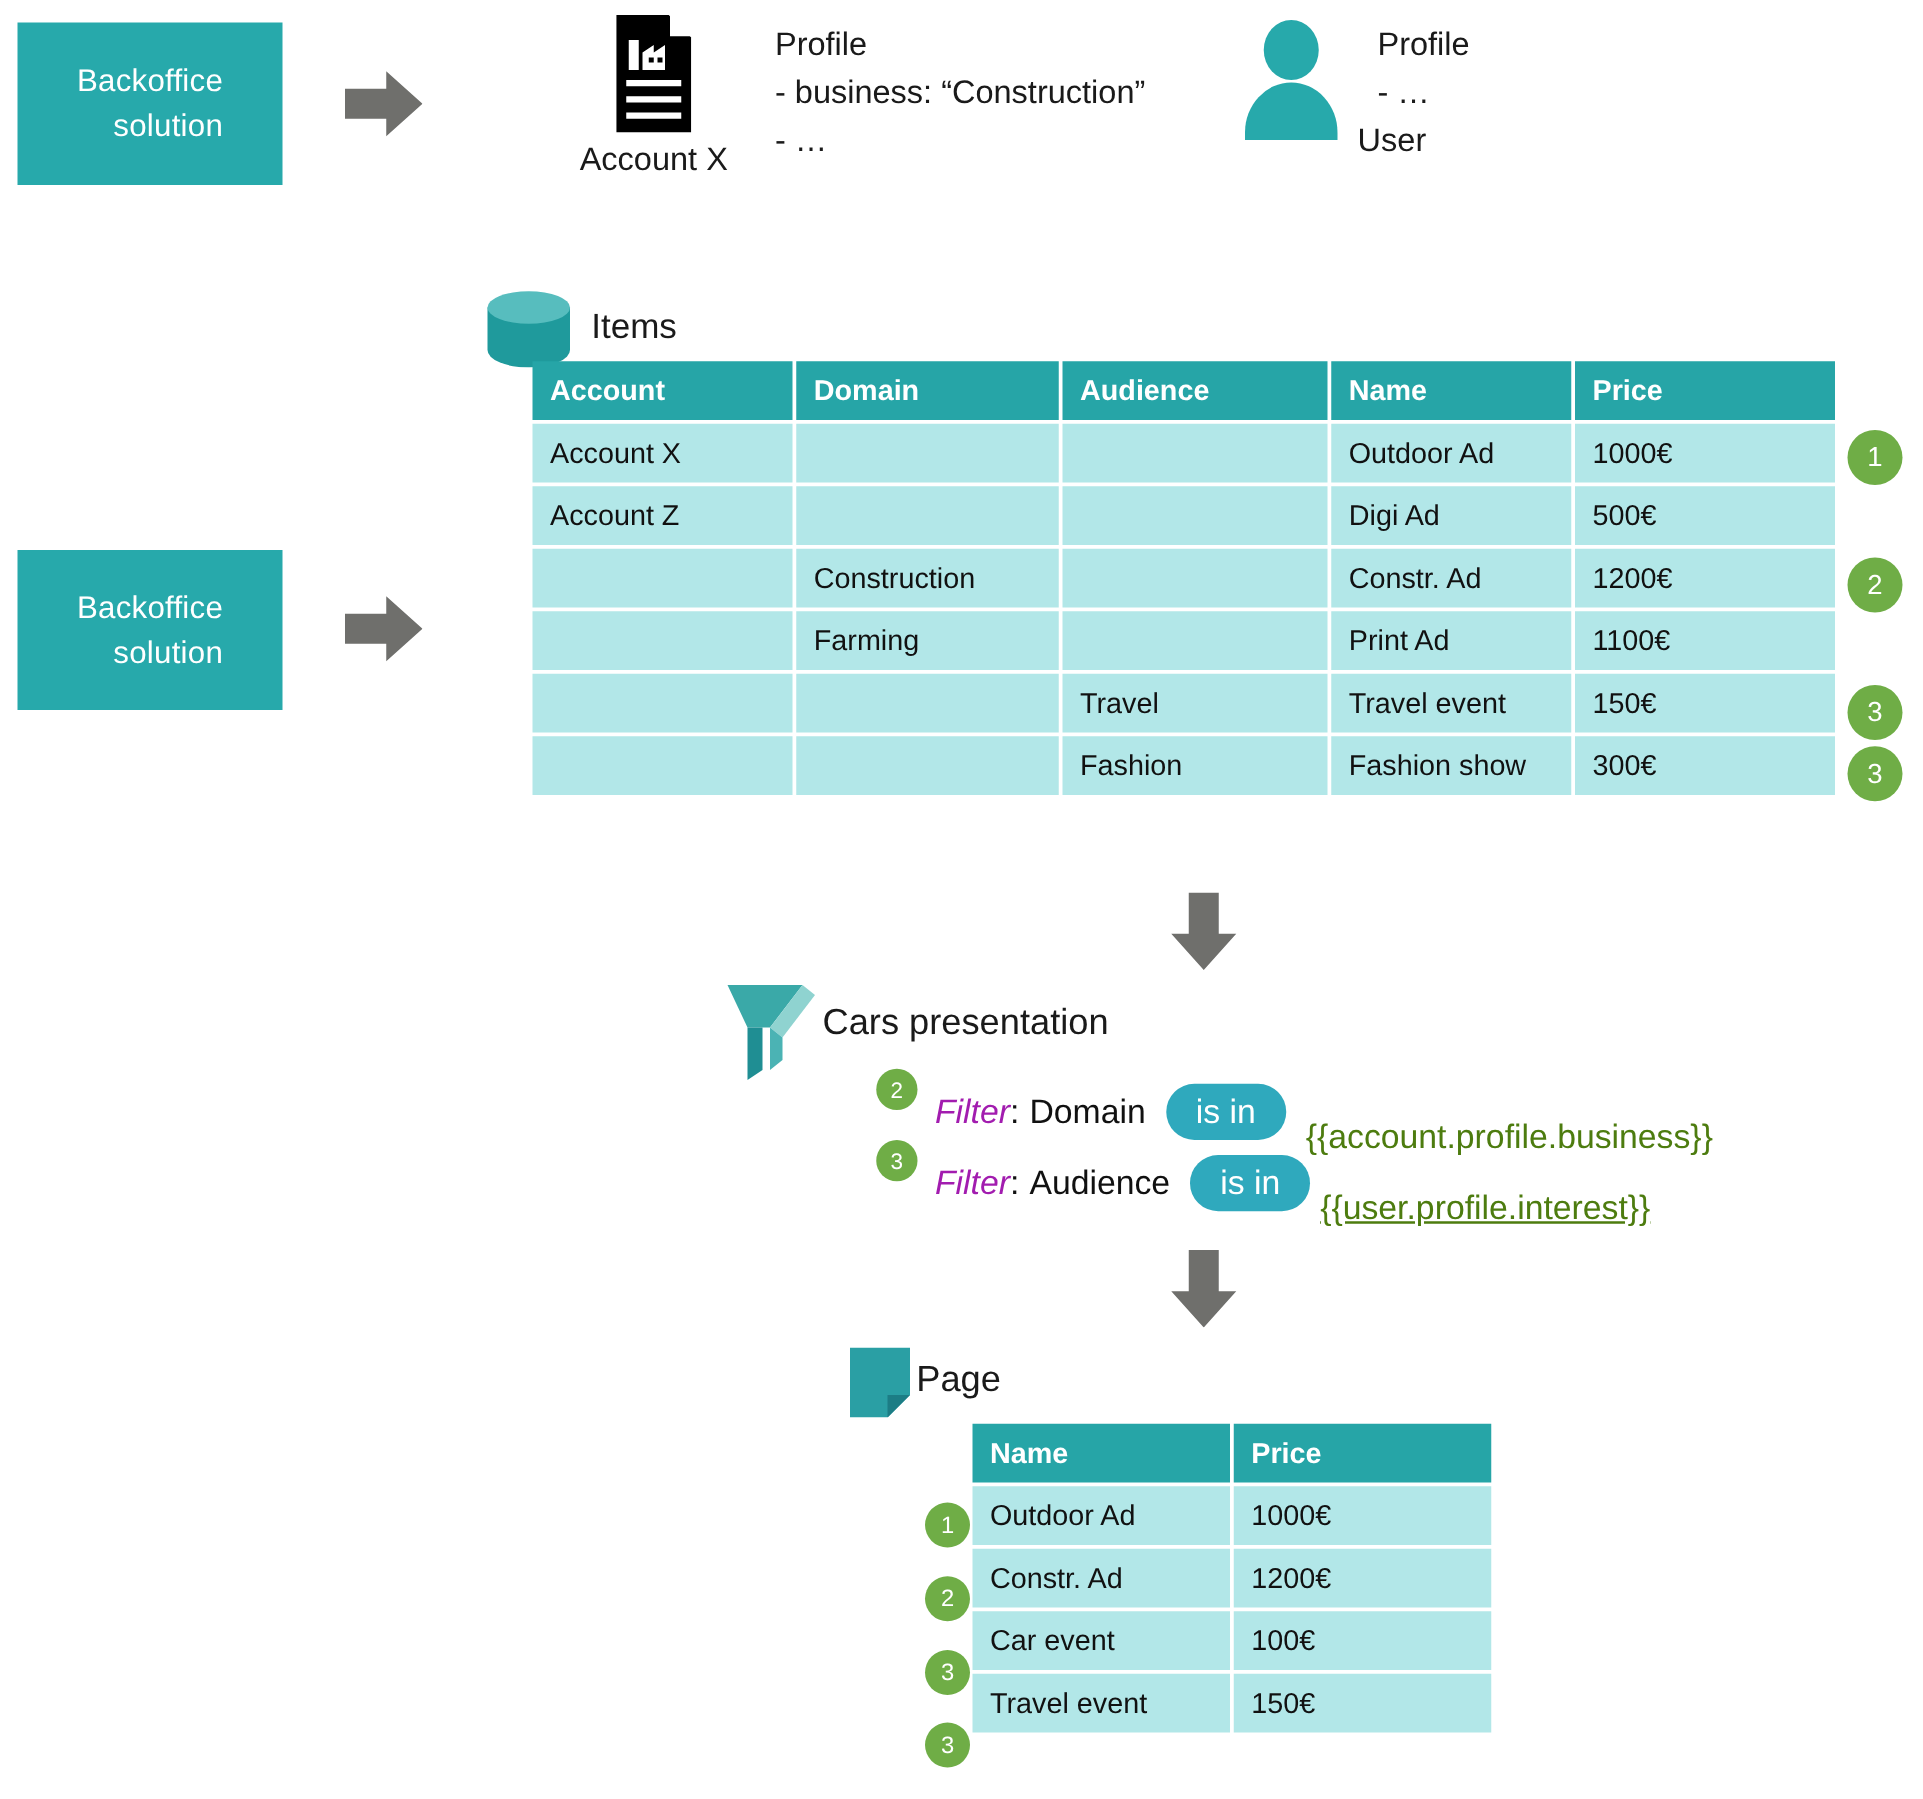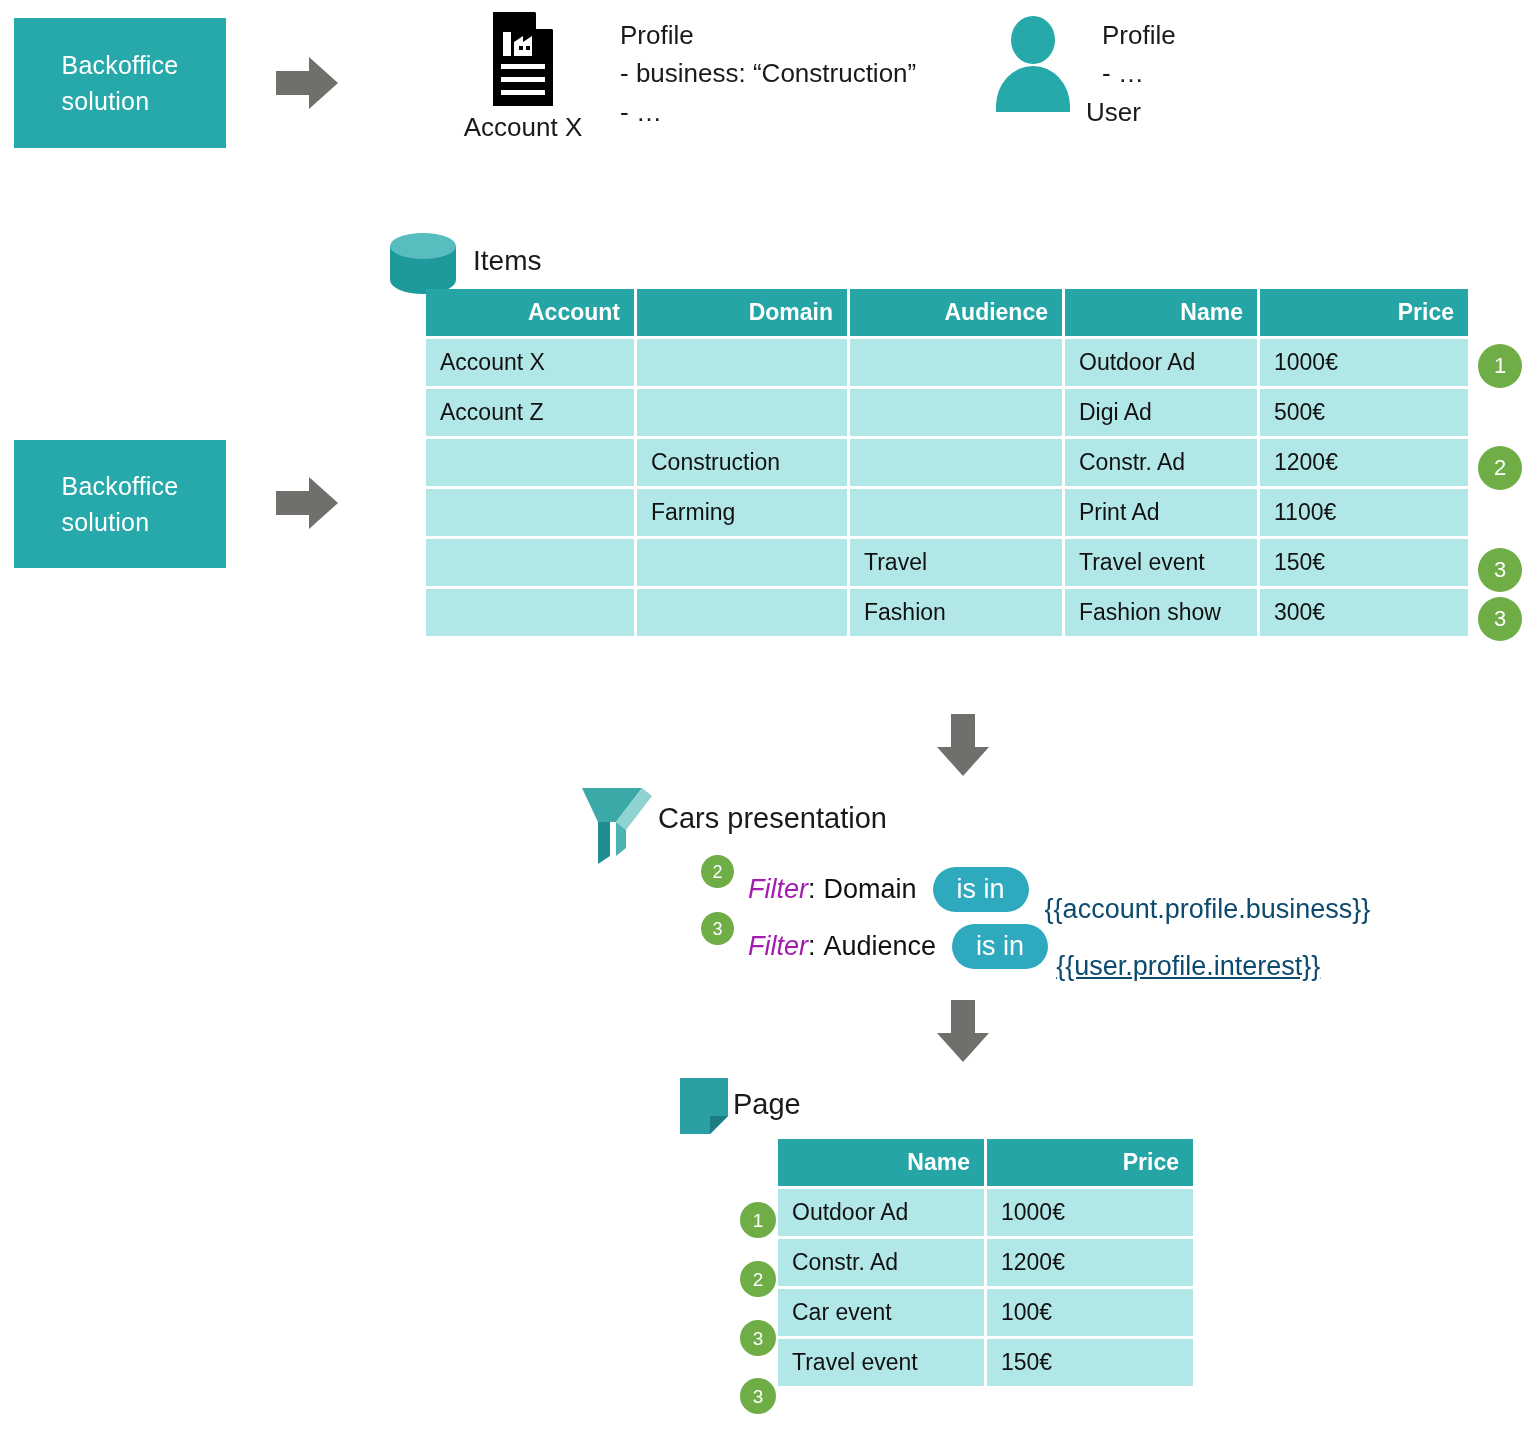--- a/index.html
+++ b/index.html
@@ -22,21 +22,21 @@
   
   .abs { position: absolute; }
 
   
   .proc-box {
     background: #27a9ab;
     color: #ffffff;
     display: flex;
     align-items: center;
     justify-content: center;
-    text-align: left;
+    text-align: right;
     font-size: 25px;
     line-height: 1.45;
     letter-spacing: .2px;
   }
   .proc-box .proc-line { display: block; }
 
   
   .arrow-right {
     width: 62px;
     height: 56px;
@@ -74,21 +74,21 @@
   table.grid {
     border-collapse: separate;
     border-spacing: 3px;
     table-layout: fixed;
   }
   table.grid th {
     background: #26a5a7;
     color: #ffffff;
     font-size: 23px;
     font-weight: bold;
-    text-align: right;
+    text-align: left;
     padding: 10px 14px;
     height: 24px;
     vertical-align: middle;
     white-space: nowrap;
   }
   table.grid td {
     background: #b2e7e8;
     color: #111111;
     font-size: 23px;
     text-align: left;
@@ -151,21 +151,21 @@
   .filter-field { color: #111111; }
   .pill {
     background: #2fa9bd;
     color: #ffffff;
     border-radius: 26px;
     padding: 7px 24px;
     font-size: 27px;
     line-height: 1.18;
     display: inline-block;
   }
-  .filter-expr { color: #0c4a6e; margin-top: 40px; }
+  .filter-expr { color: #4d7c0f; margin-top: 40px; }
 
   
   .user-icon-head {
     position: absolute;
     width: 44px;
     height: 48px;
     border-radius: 50%;
     background: #27a9ab;
   }
   .user-icon-body {

